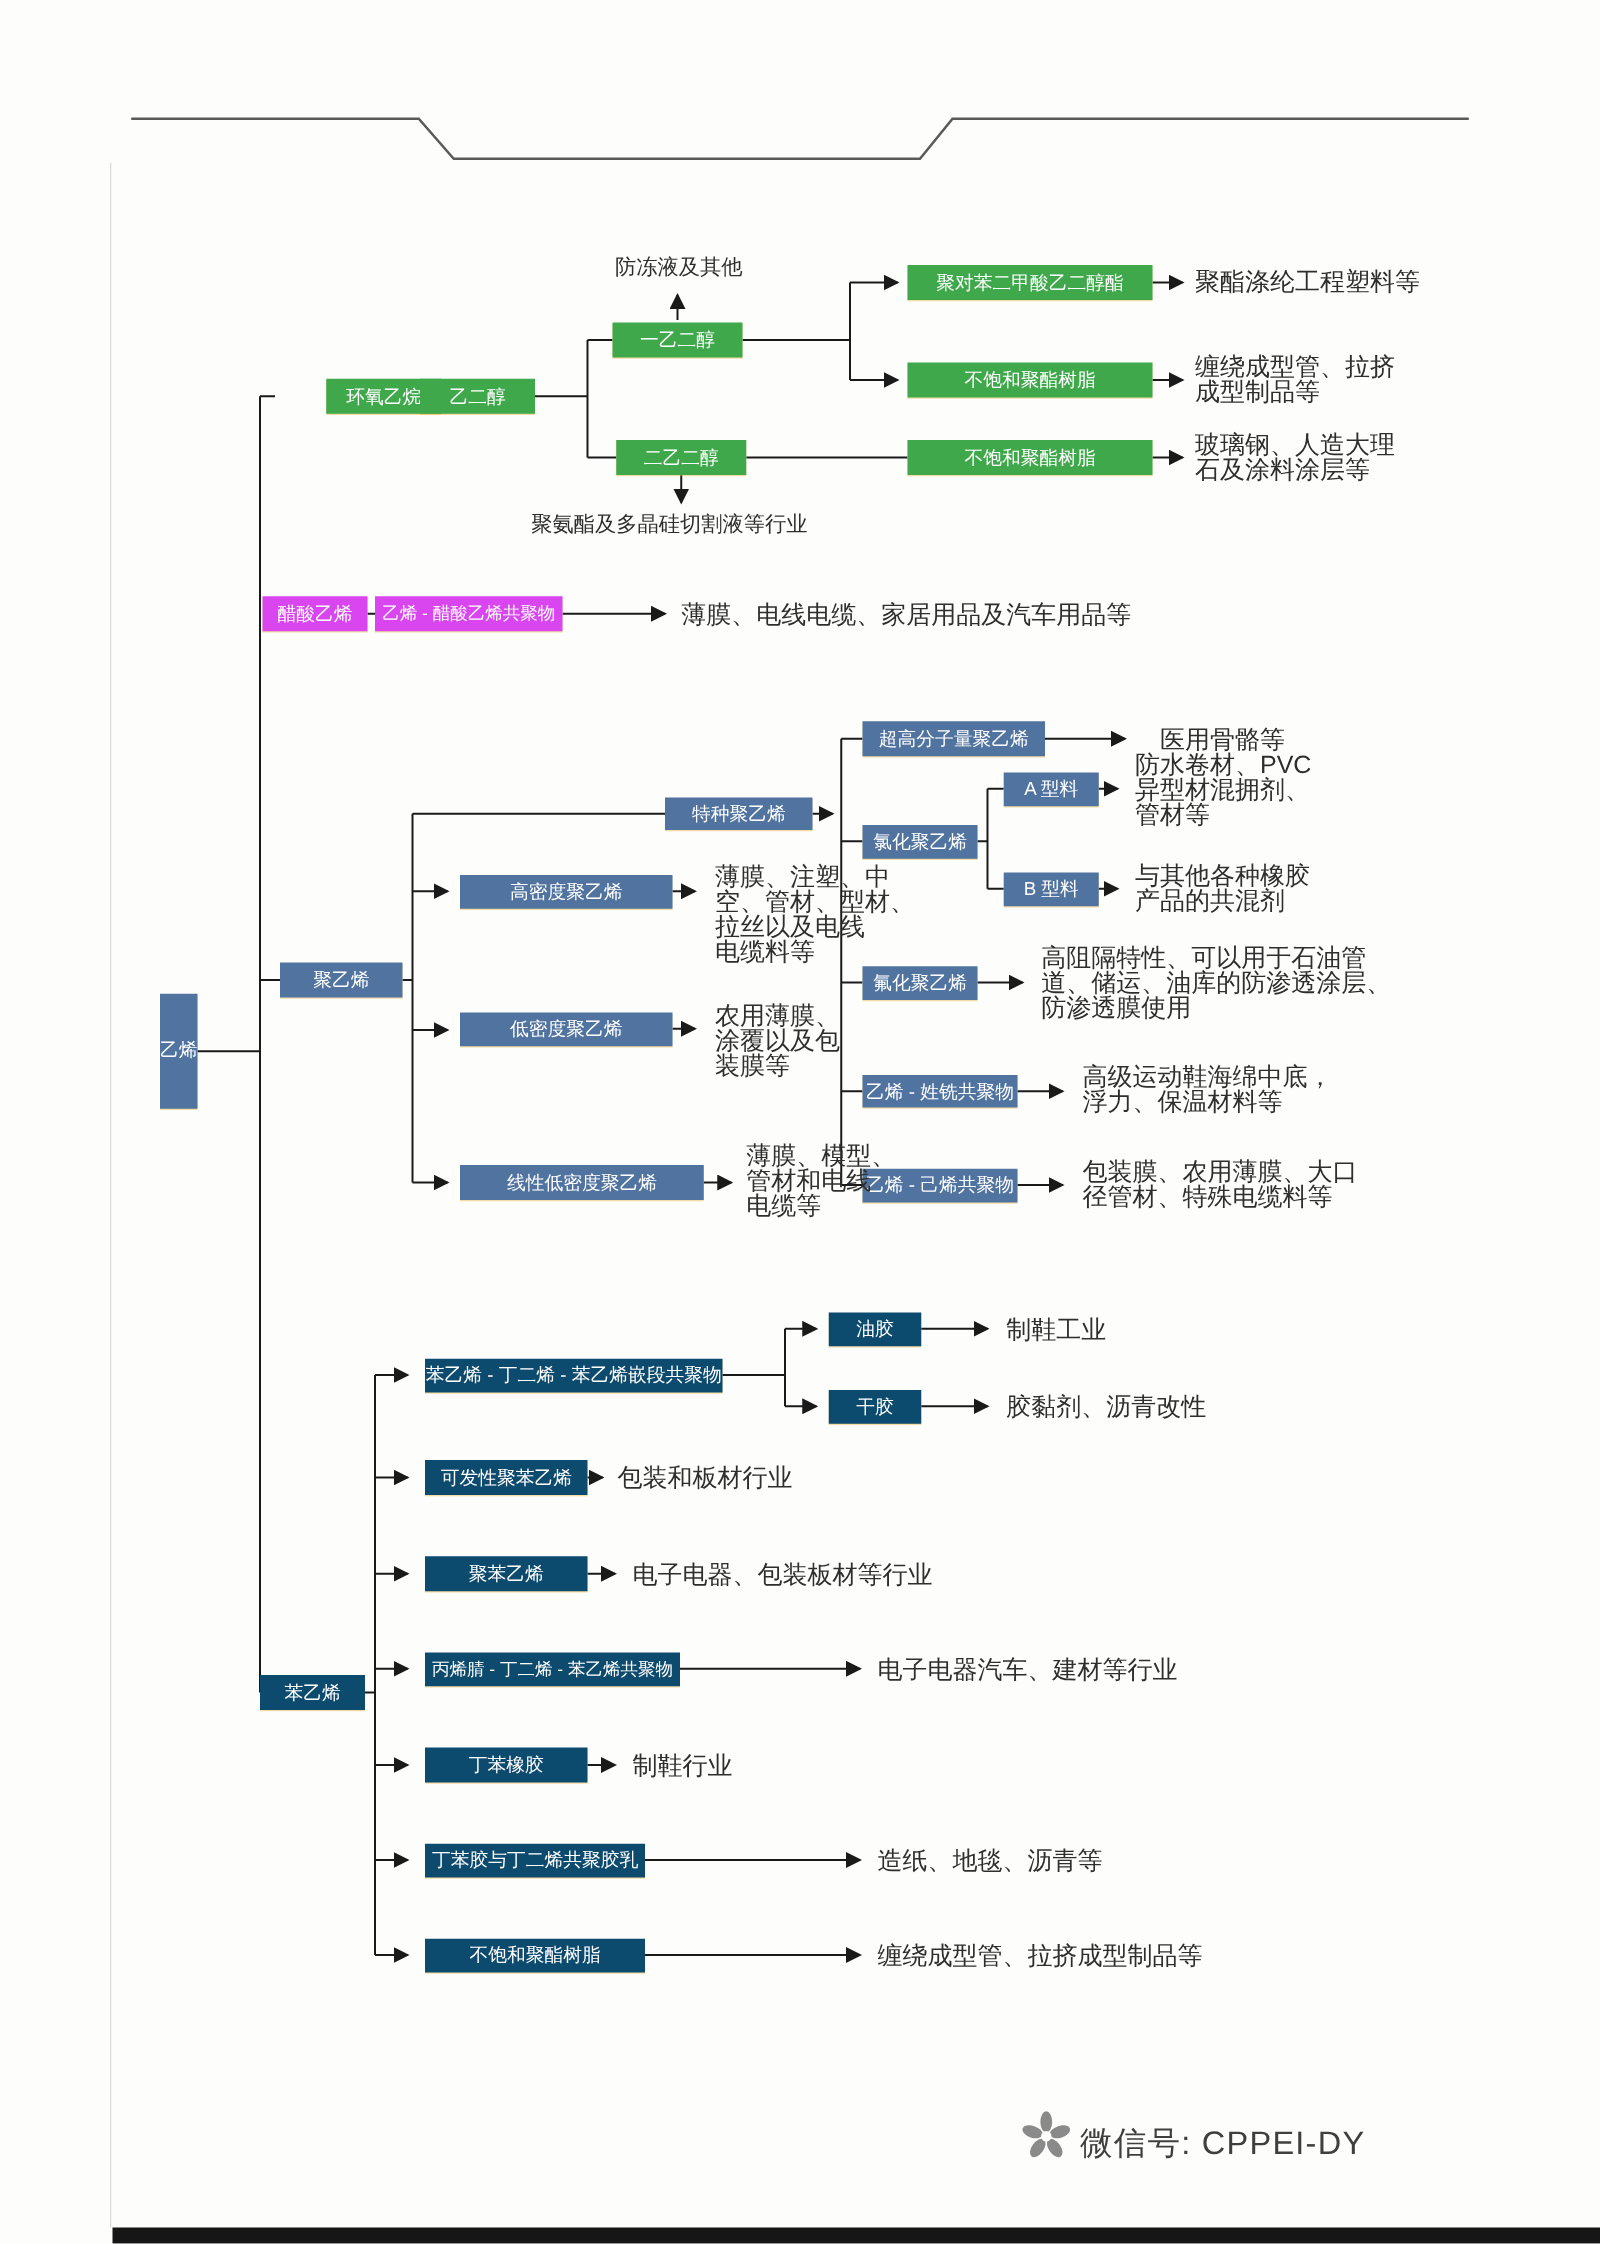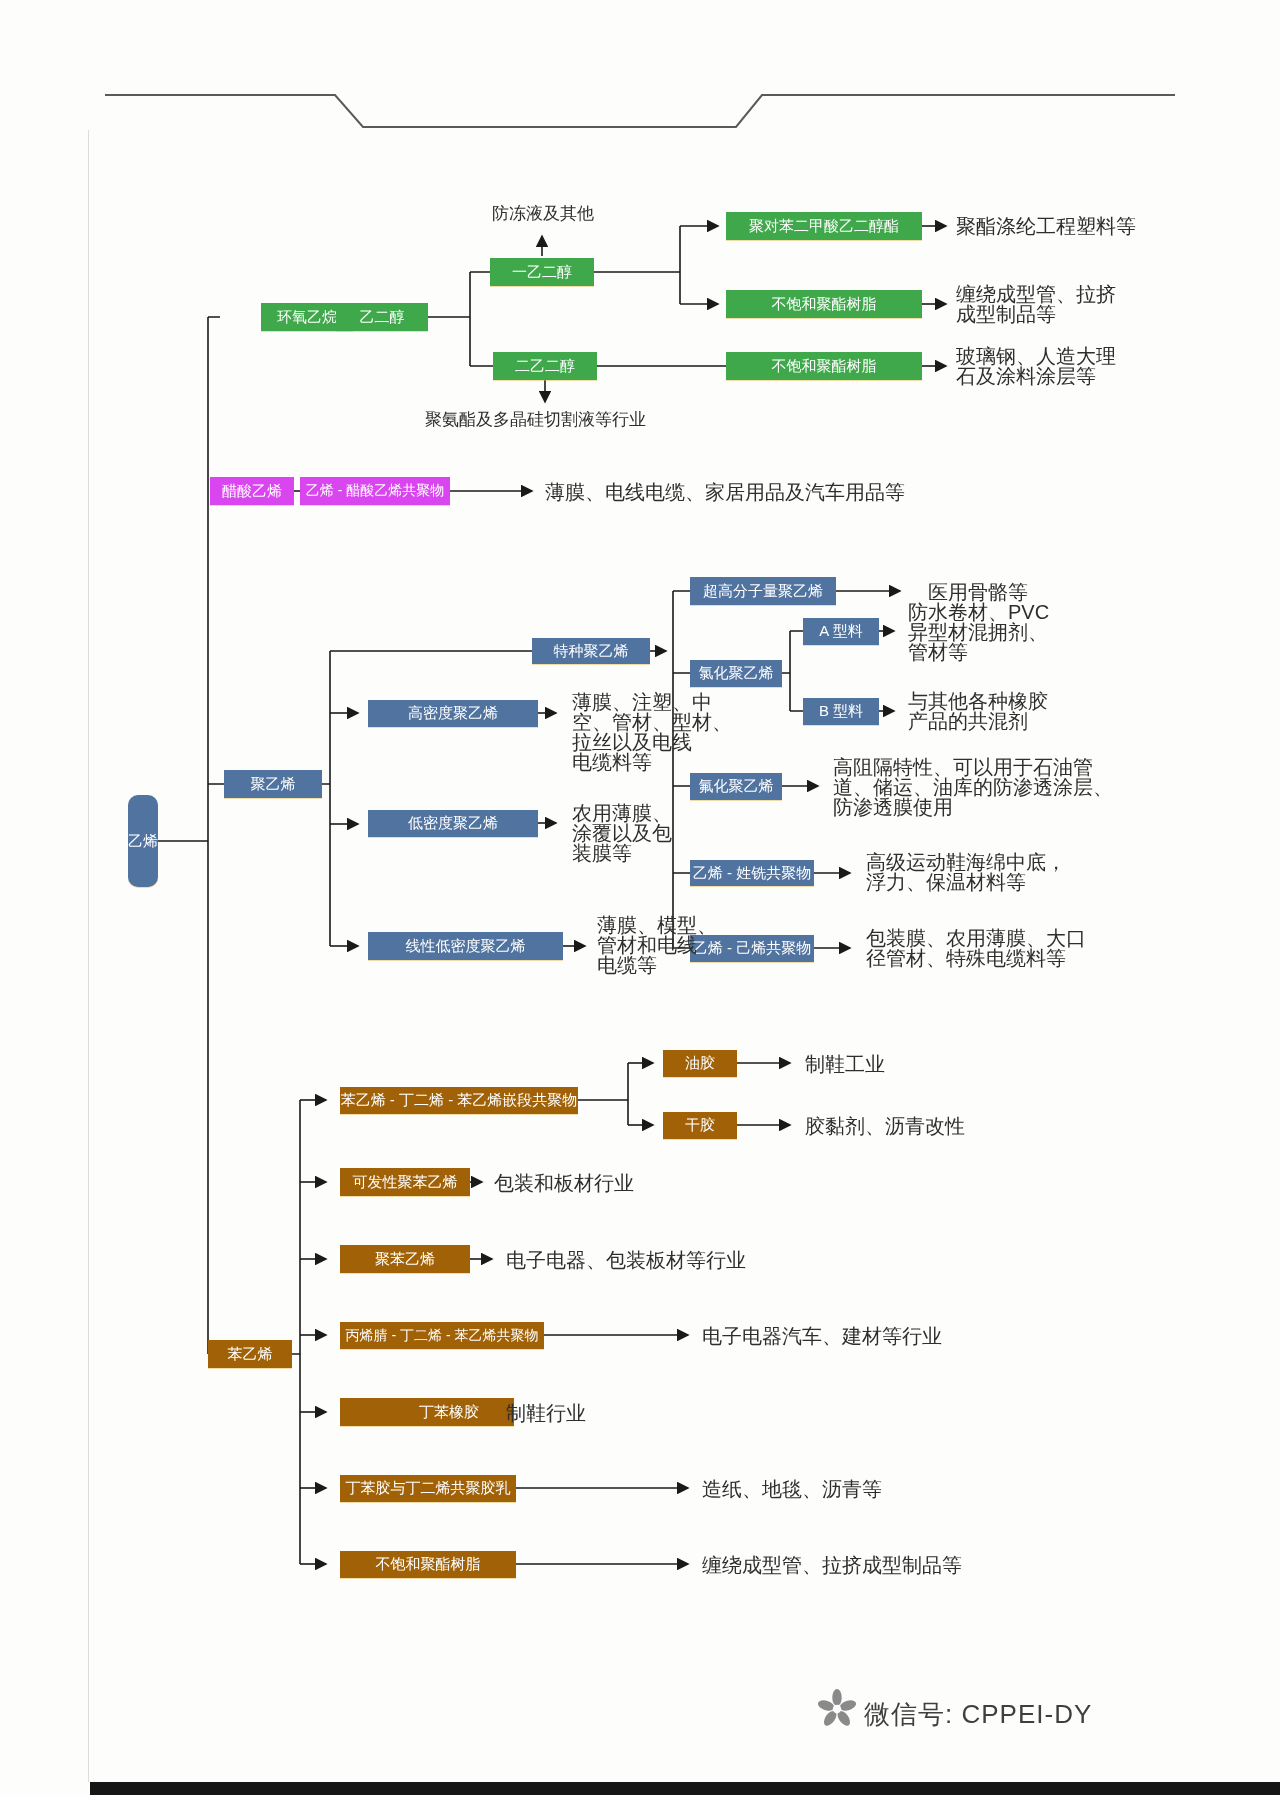--- a/index.html
+++ b/index.html
@@ -5,24 +5,24 @@
   html,body{margin:0;padding:0;background:#ffffff;}
   #canvas{position:relative;width:1280px;height:1795px;background:#fdfdfc;overflow:hidden;
           font-family:"Liberation Sans","DejaVu Sans",sans-serif;}
   #wires{position:absolute;left:0;top:0;width:1280px;height:1795px;}
   .title{position:absolute;left:405px;top:72px;width:300px;text-align:center;
          font-size:31px;font-weight:bold;color:#222;letter-spacing:3px;}
   .node{position:absolute;display:flex;align-items:center;justify-content:center;
         color:#fff;font-size:15px;white-space:nowrap;box-shadow:0 1px 0 rgba(230,180,60,.45);}
   .green{background:#3fa84b;}
   .blue{background:#50739f;}
-  .red{background:#a16207;}
+  .red{background:#0c4a6e;}
   .orange{background:#d946ef;}
   .f14{font-size:14px;}
-  .vert{white-space:normal;text-align:center;line-height:1.5;border-radius:10px;}
+  .vert{white-space:normal;text-align:center;line-height:1.5;}
   .ann{position:absolute;color:#2e2e2e;font-size:20px;line-height:20px;white-space:pre-line;}
   .scan-edge{position:absolute;left:88px;top:130px;width:1px;height:1652px;background:#dcdcda;}
   .footer-bar{position:absolute;left:90px;right:0;bottom:0;height:13px;background:#161616;}
   .wechat{position:absolute;left:864px;top:1697px;font-size:26px;color:#3f3f3f;letter-spacing:1px;}
   .logo{position:absolute;left:816px;top:1688px;width:42px;height:42px;}
 </style>
 </head>
 <body>
 
 <div id="canvas">
@@ -112,21 +112,21 @@
   <div class="node blue" style="left:368px;top:810px;width:170px;height:27px;">低密度聚乙烯</div>
   <div class="node blue" style="left:368px;top:932px;width:195px;height:28px;">线性低密度聚乙烯</div>
 
   <div class="node red" style="left:208px;top:1340px;width:84px;height:28px;">苯乙烯</div>
   <div class="node red" style="left:340px;top:1087px;width:238px;height:27px;">苯乙烯 - 丁二烯 - 苯乙烯嵌段共聚物</div>
   <div class="node red" style="left:663px;top:1050px;width:74px;height:27px;">油胶</div>
   <div class="node red" style="left:663px;top:1112px;width:74px;height:27px;">干胶</div>
   <div class="node red" style="left:340px;top:1168px;width:130px;height:28px;">可发性聚苯乙烯</div>
   <div class="node red" style="left:340px;top:1245px;width:130px;height:28px;">聚苯乙烯</div>
   <div class="node red f14" style="left:340px;top:1322px;width:204px;height:27px;">丙烯腈 - 丁二烯 - 苯乙烯共聚物</div>
-  <div class="node red" style="left:340px;top:1398px;width:130px;height:28px;padding-left:44px;">丁苯橡胶</div>
+  <div class="node red" style="left:340px;top:1398px;width:130px;height:28px;">丁苯橡胶</div>
   <div class="node red" style="left:340px;top:1475px;width:176px;height:27px;">丁苯胶与丁二烯共聚胶乳</div>
   <div class="node red" style="left:340px;top:1551px;width:176px;height:27px;">不饱和聚酯树脂</div>
 
   <div class="ann" style="left:492px;top:204px;font-size:17px;">防冻液及其他</div>
   <div class="ann" style="left:400px;top:410px;font-size:17px;margin-left:25px;">聚氨酯及多晶硅切割液等行业</div>
   <div class="ann" style="left:956px;top:216px;">聚酯涤纶工程塑料等</div>
   <div class="ann" style="left:956px;top:284px;">缠绕成型管、拉挤
 成型制品等</div>
   <div class="ann" style="left:956px;top:346px;">玻璃钢、人造大理
 石及涂料涂层等</div>

